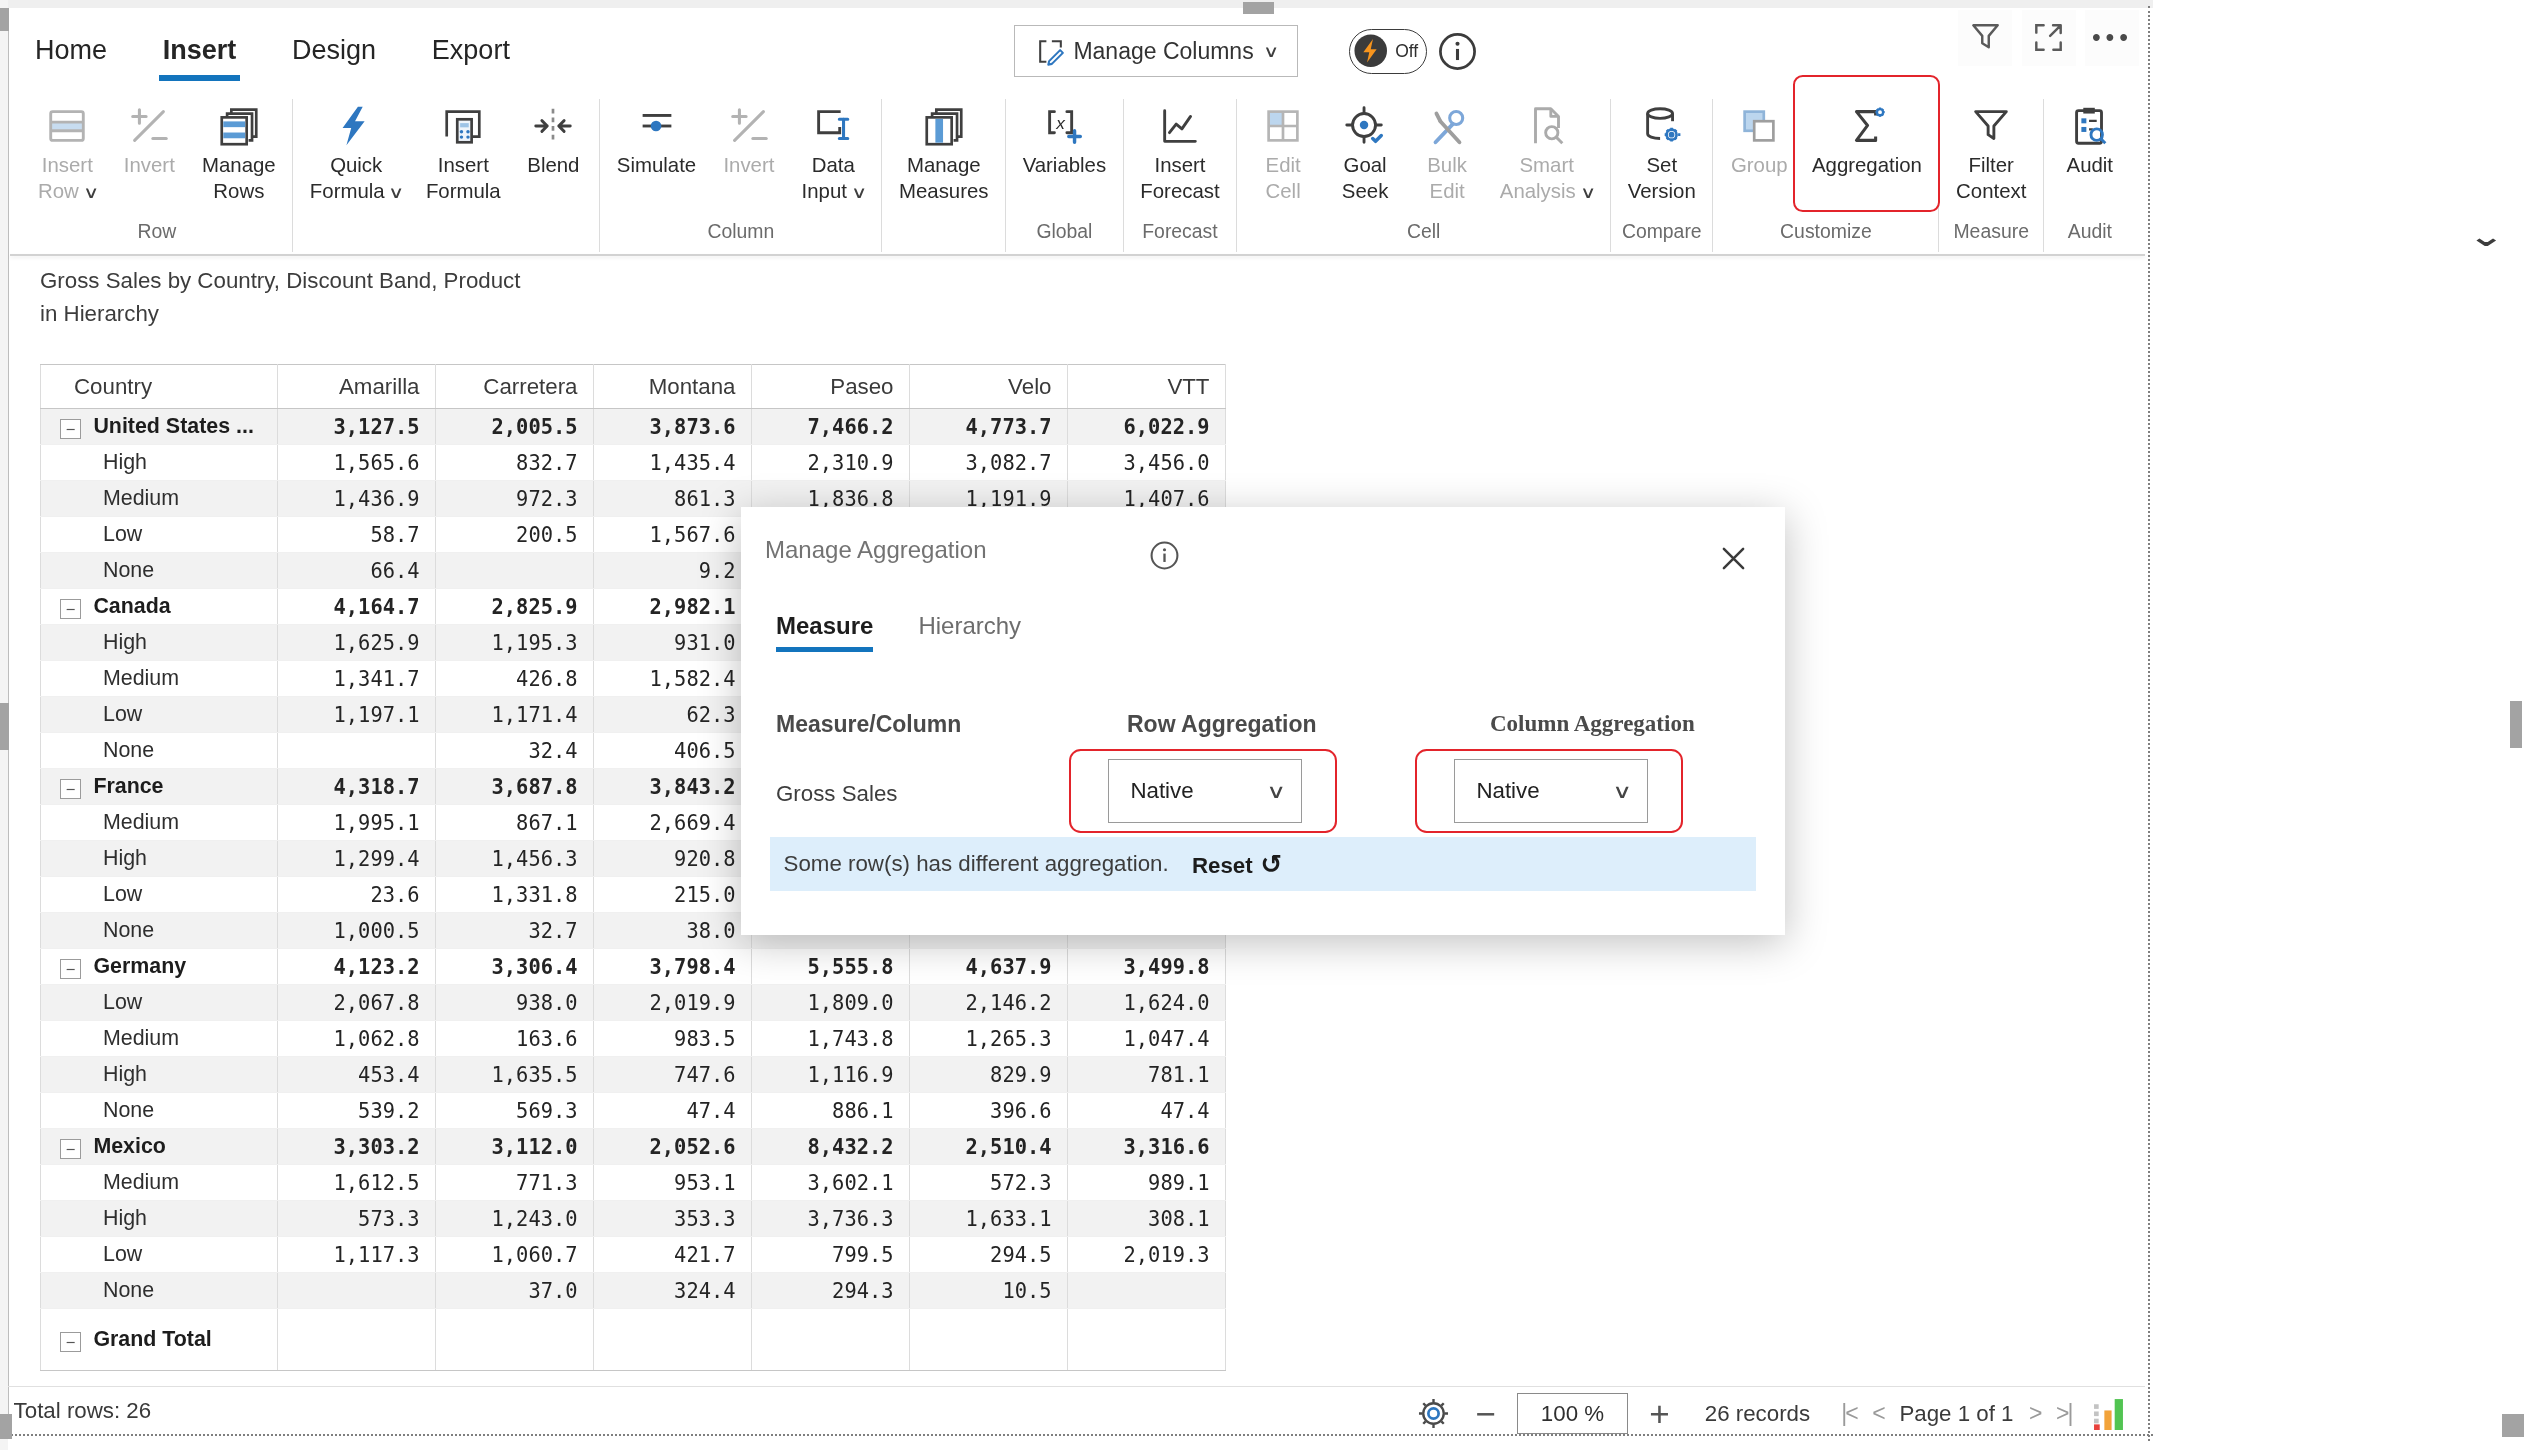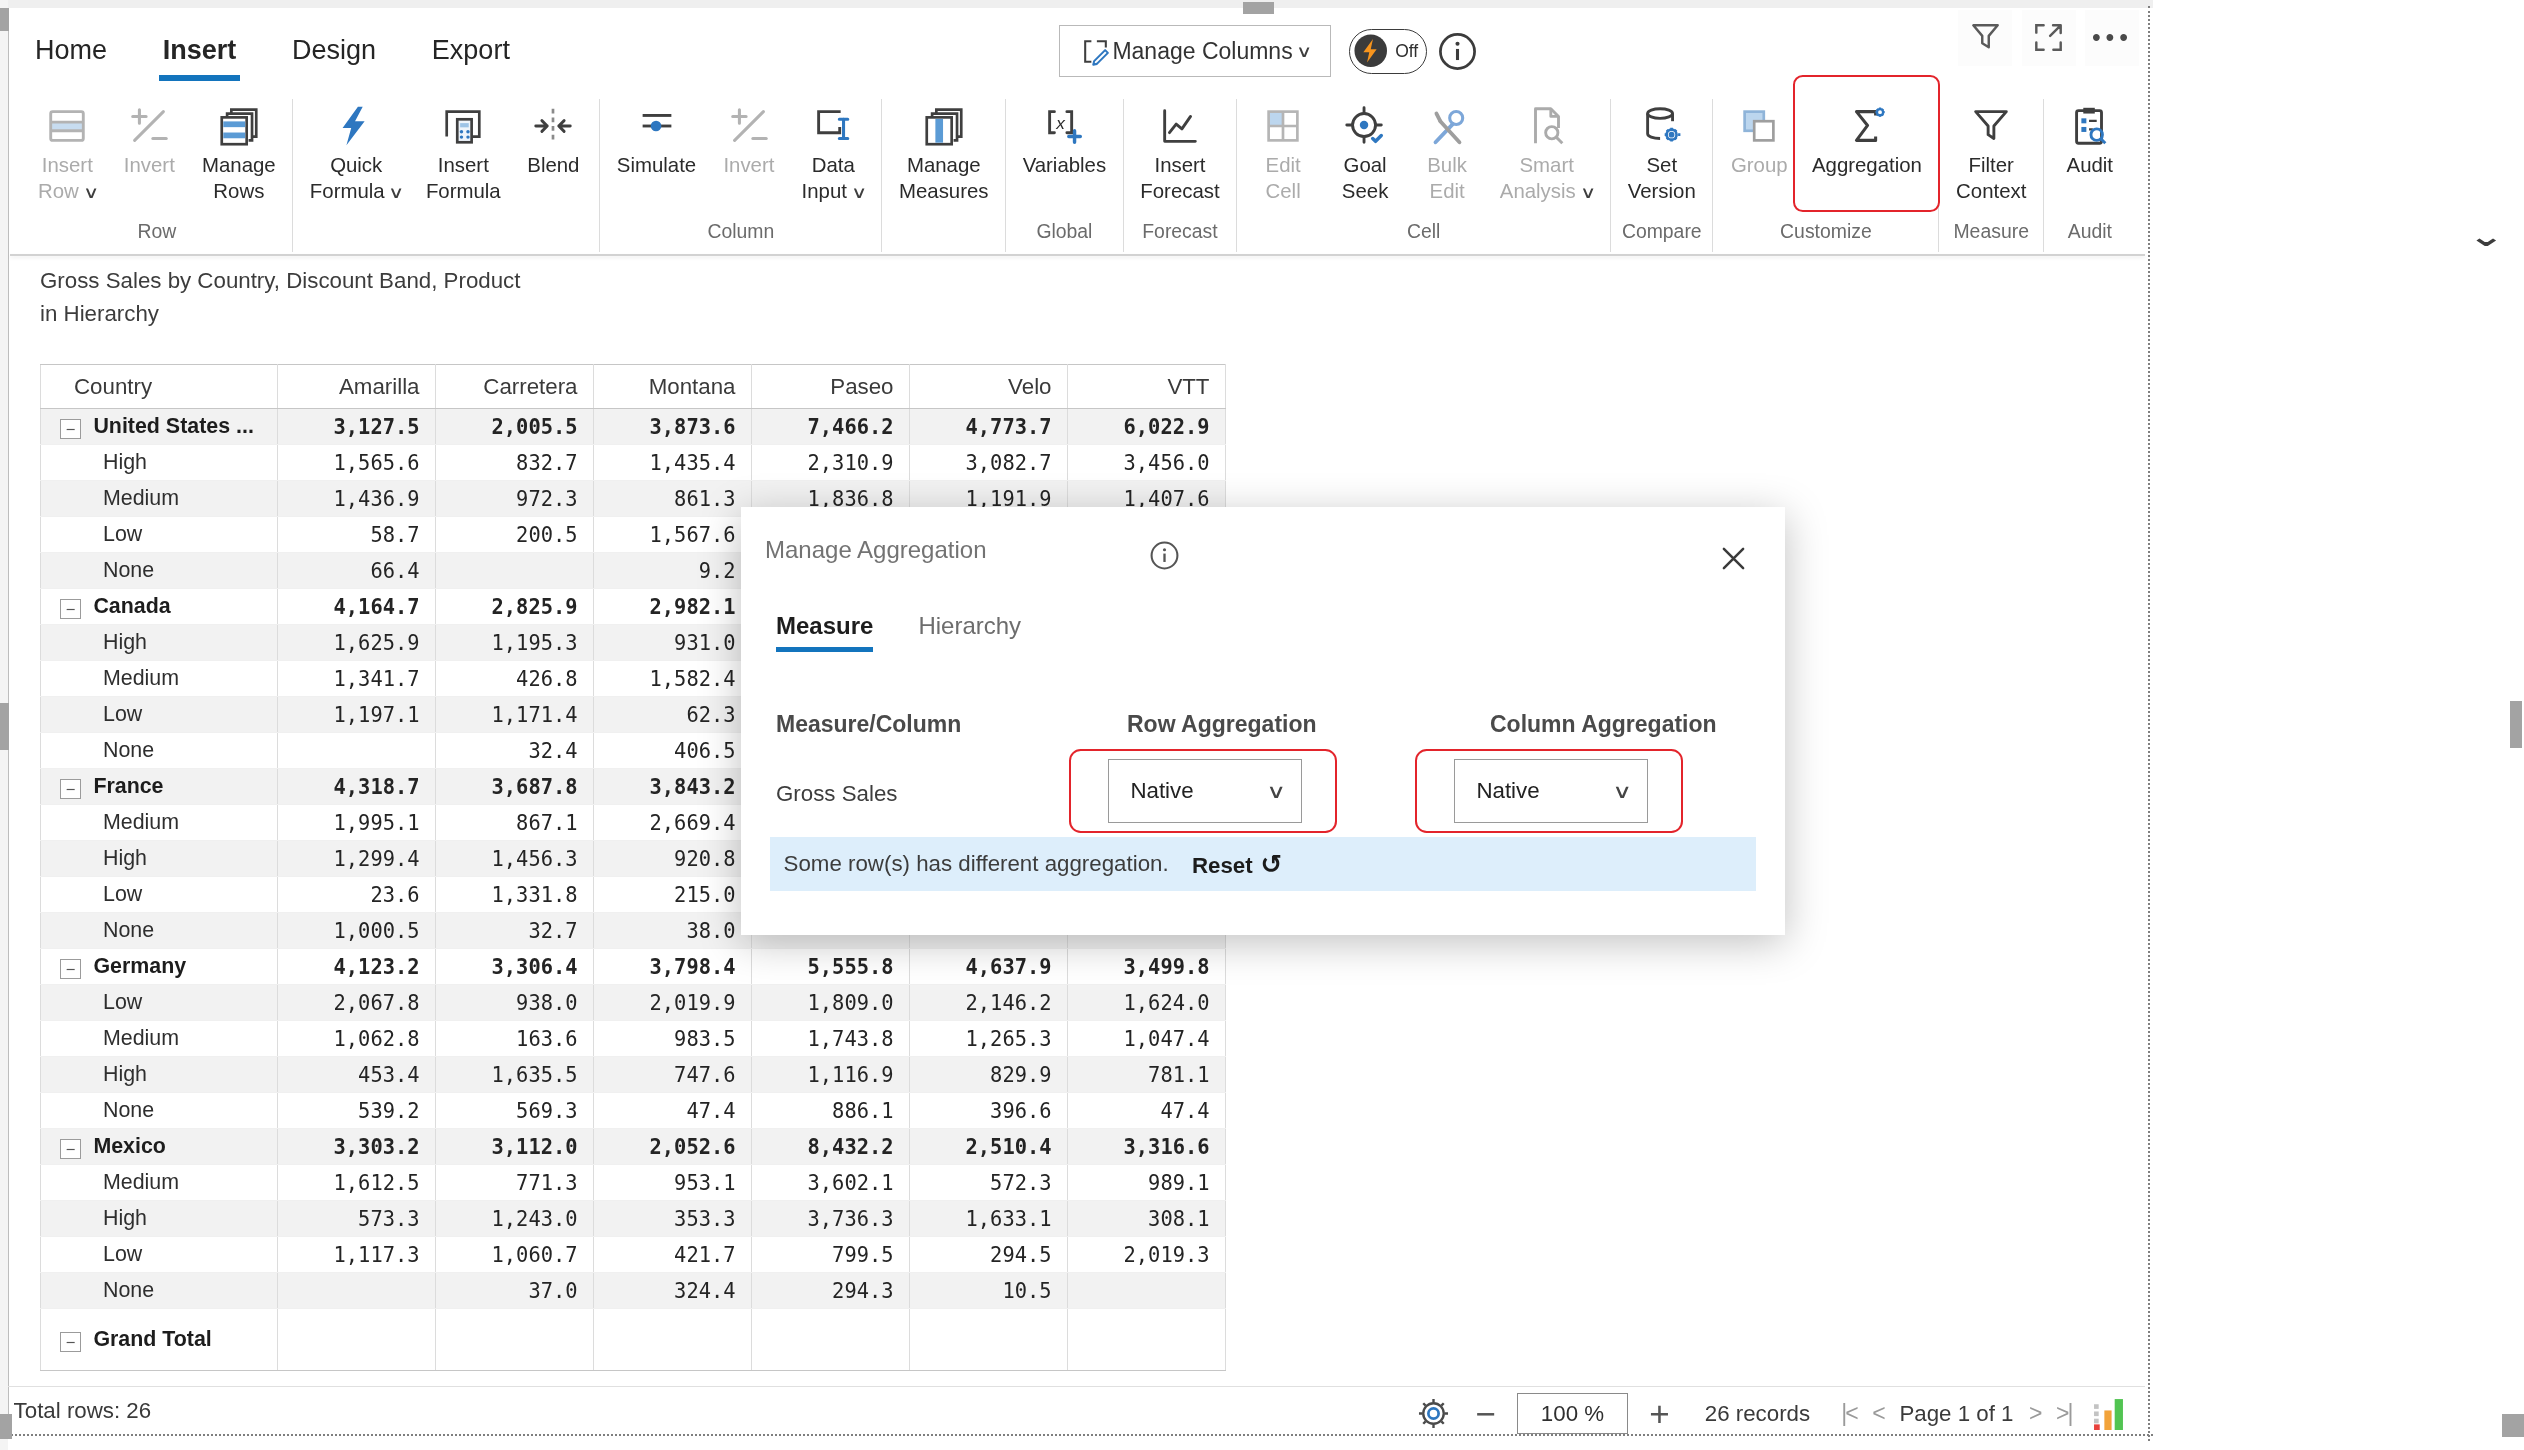--- a/index.html
+++ b/index.html
@@ -11,22 +11,22 @@
   .top-strip { position:absolute; left:0; top:0; right:0; height:7.8px; background:#efefef; }
   .left-strip { position:absolute; left:0; top:0; width:7.8px; bottom:0; background:#f4f4f4; }
   .left-line { position:absolute; left:7.8px; top:13.6px; bottom:15.5px; width:1px; background:#bdbdbd; }
 
   
   .tabs { position:absolute; left:33px; top:25px; display:flex; gap:52px; }
   .tab { font-size:27px; color:#252525; padding:9.7px 1.9px 15.5px 1.9px; position:relative; cursor:pointer; }
   .tab.active { font-weight:bold; }
   .tab.active::after { content:''; position:absolute; left:-1.9px; right:-1.9px; bottom:0; height:5.8px; background:#1374bd; }
 
-  .mc-box { position:absolute; left:1059px; top:25px; height:52px; border:1px solid #b9b9b9; background:#fff;
-            display:flex; align-items:center; gap:0; padding:0 19.4px; cursor:pointer; }
+  .mc-box { position:absolute; left:1014px; top:25px; height:52px; border:1px solid #b9b9b9; background:#fff;
+            display:flex; align-items:center; gap:6px; padding:0 19.4px; cursor:pointer; }
   .mc-box .mcicon { width:33px; height:33px; }
   .mc-box .mclbl { font-size:23px; color:#333; }
   .caret { font-size:16.5px; color:#3e3e3e; margin-left:5.8px; transform:scaleX(1.35); display:inline-block; }
 
   .toggle { position:absolute; left:1349px; top:29px; width:78px; height:45px; border:1.9px solid #3b3b3b;
             border-radius:23px; display:flex; align-items:center; padding:0 7.8px 0 2.9px; gap:6.8px; cursor:pointer; background:#fff; }
   .toggle .bolt { width:37px; height:37px; }
   .toggle .tlbl { font-size:17.5px; color:#2f2f2f; }
   .info-btn { position:absolute; left:1437px; top:31px; width:41px; height:41px; cursor:pointer; }
 
@@ -93,21 +93,21 @@
   .m-title { position:absolute; left:24px; top:29px; font-size:24px; color:#737373; }
   .m-info { position:absolute; left:408px; top:33px; width:31px; height:31px; }
   .m-close { position:absolute; right:35px; top:35px; width:33px; height:33px; cursor:pointer; }
   .m-tabs { position:absolute; left:35px; top:105px; display:flex; gap:45px; }
   .m-tab { font-size:24px; color:#6d6d6d; padding-bottom:11.7px; position:relative; cursor:pointer; }
   .m-tab.active { color:#1d1d1d; font-weight:bold; }
   .m-tab.active::after { content:''; position:absolute; left:0; right:0; bottom:0; height:4.9px; background:#1374bd; }
   .m-h { position:absolute; top:204px; font-size:23px; font-weight:bold; color:#4a4a4a; }
   .mh1 { left:35px; }
   .mh2 { left:386px; }
-  .mh3 { left:749px; }
+  .mh3 { left:749px;font-family:Liberation Serif, serif; }
   .m-measure { position:absolute; left:35px; top:274px; font-size:22.3px; color:#3d3d3d; }
   .dd-wrap { position:absolute; top:252px;text-align:right; }
   .w1 { left:367px; }
   .w2 { left:713px; }
   .dropdown { width:194px; height:64px; border:1.9px solid #9a9a9a; background:#fff; display:flex; align-items:center;
        justify-content:space-between; padding:0 17.5px 0 21.4px; font-size:22.3px; color:#222; cursor:pointer; }
   .ddc { font-size:19.4px; color:#444; transform:scaleX(1.4); }
   .red-box::after { content:''; position:absolute; left:-39px; right:-35px; top:-9.7px; bottom:-9.7px;
        border:2.9px solid #e3242b; border-radius:11.7px; pointer-events:none; }
   .m-info-bar { position:absolute; left:29px; top:330px; width:986px; height:54px; background:#ddeefb;

